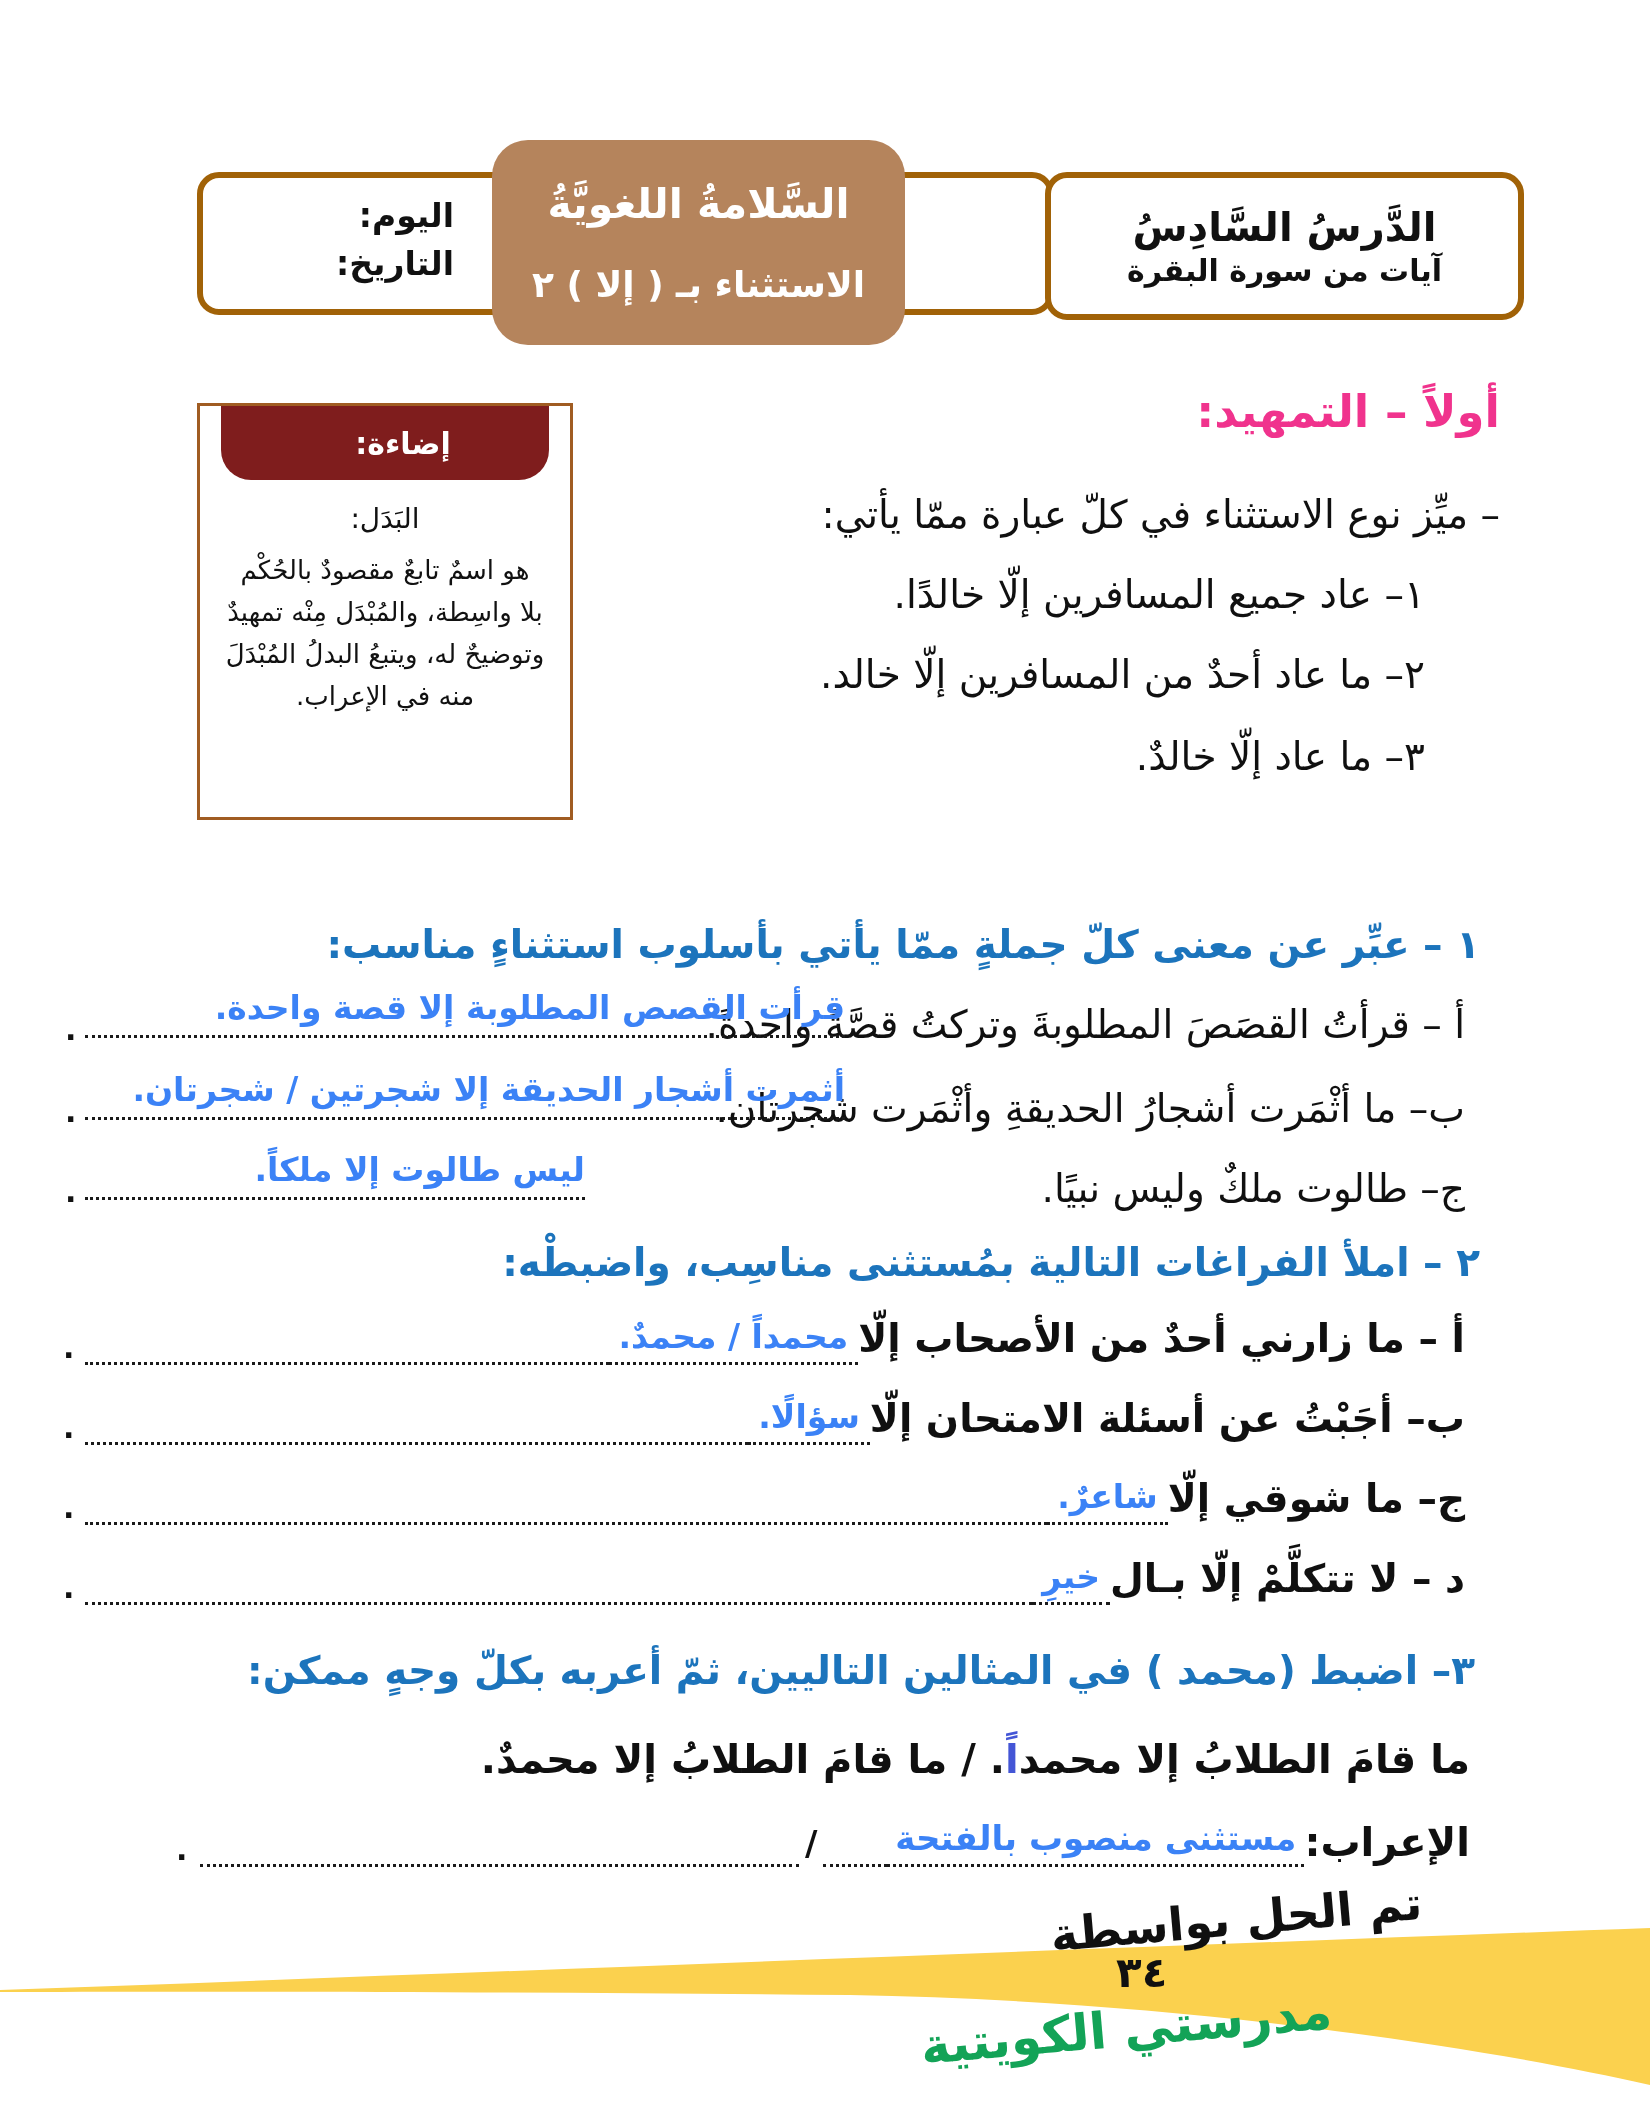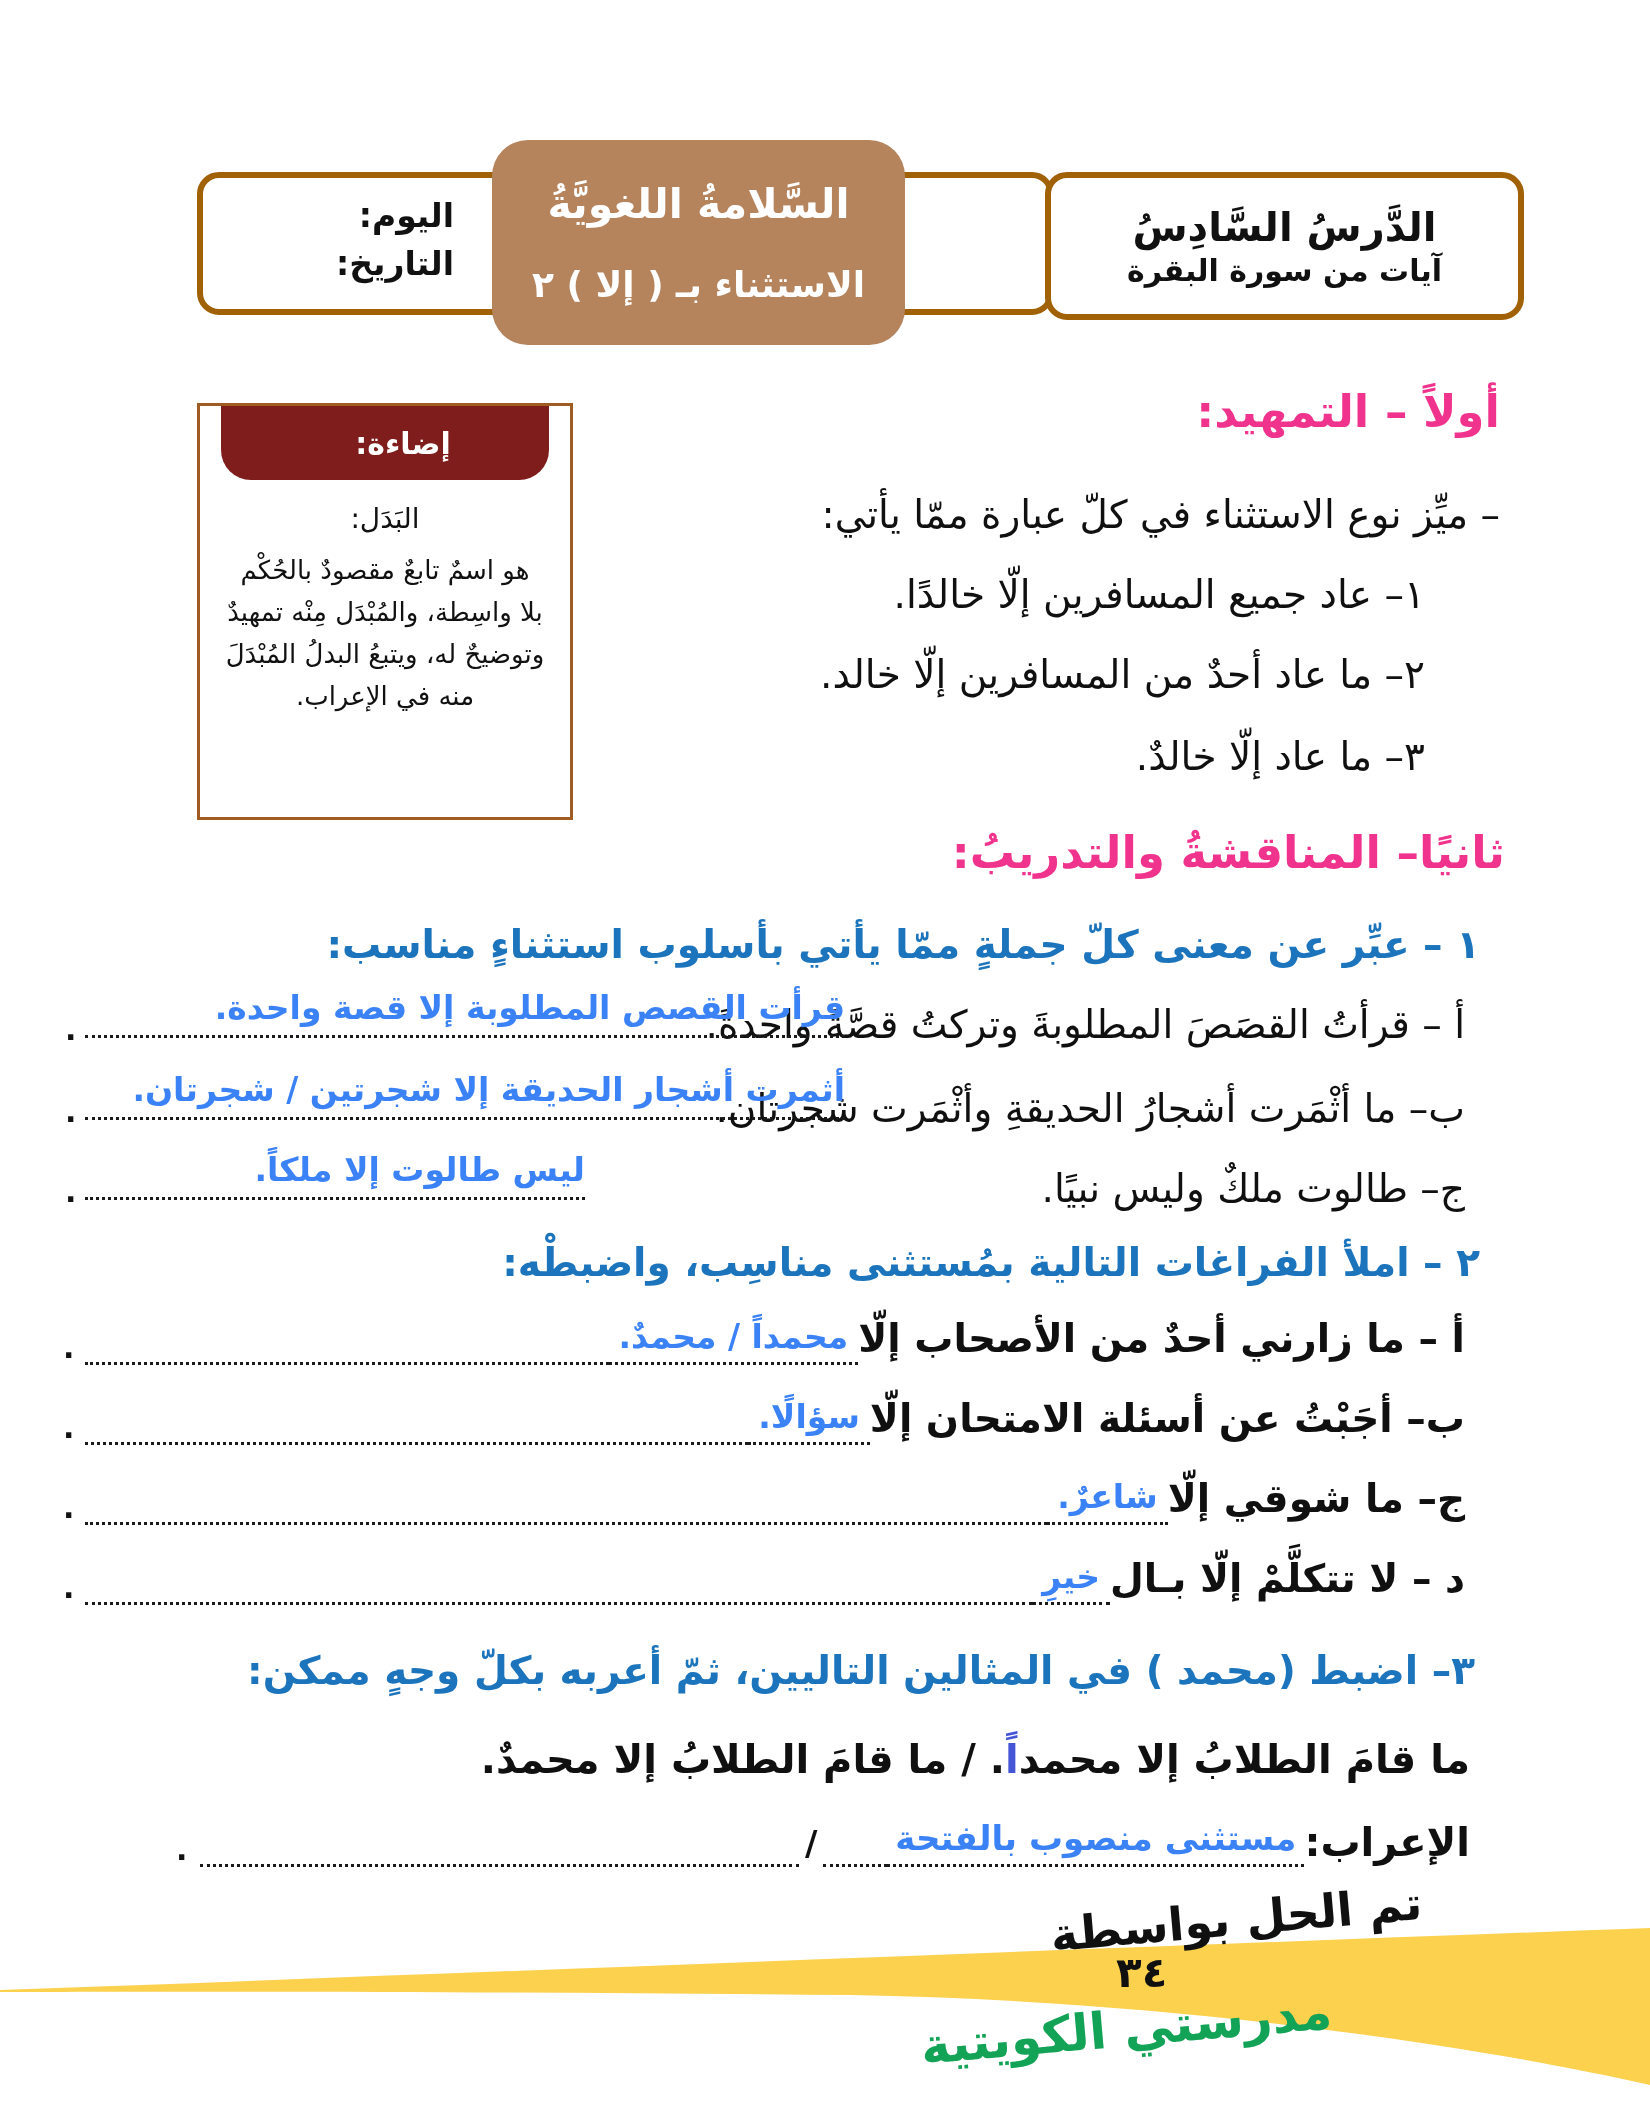--- a/index.html
+++ b/index.html
@@ -152,21 +152,20 @@
       <div class="note-line">منه في الإعراب.</div>
     </div>
   </div>
 
   <div class="pink-heading" style="top:385px;right:150px;">أولاً – التمهيد:</div>
   <div class="black-line" style="top:492px;right:150px;">– ميِّز نوع الاستثناء في كلّ عبارة ممّا يأتي:</div>
   <div class="black-line" style="top:572px;right:225px;">١– عاد جميع المسافرين إلّا خالدًا.</div>
   <div class="black-line" style="top:652px;right:225px;">٢– ما عاد أحدٌ من المسافرين إلّا خالد.</div>
   <div class="black-line" style="top:734px;right:225px;">٣– ما عاد إلّا خالدٌ.</div>
 
-  <div class="pink-heading" style="top:826px;right:145px;">ثانيًا– المناقشةُ والتدريبُ:</div>
 
   <div class="blue-heading" style="top:922px;right:170px;text-align:center;">١ – عبِّر عن معنى كلّ جملةٍ ممّا يأتي بأسلوب استثناءٍ مناسب:</div>
 
   <div class="black-line" style="top:1002px;right:185px;">أ – قرأتُ القصَصَ المطلوبةَ وتركتُ قصَّةً واحدةً.</div>
   <div class="ans-line" style="top:988px;left:85px;width:760px;">
     <span class="blue-ans">قرأت القصص المطلوبة إلا قصة واحدة.</span>
   </div>
 
   <div class="black-line" style="top:1086px;right:185px;">ب– ما أثْمَرت أشجارُ الحديقةِ وأثْمَرت شجرتان.</div>
   <div class="ans-line" style="top:1070px;left:85px;width:760px;">

